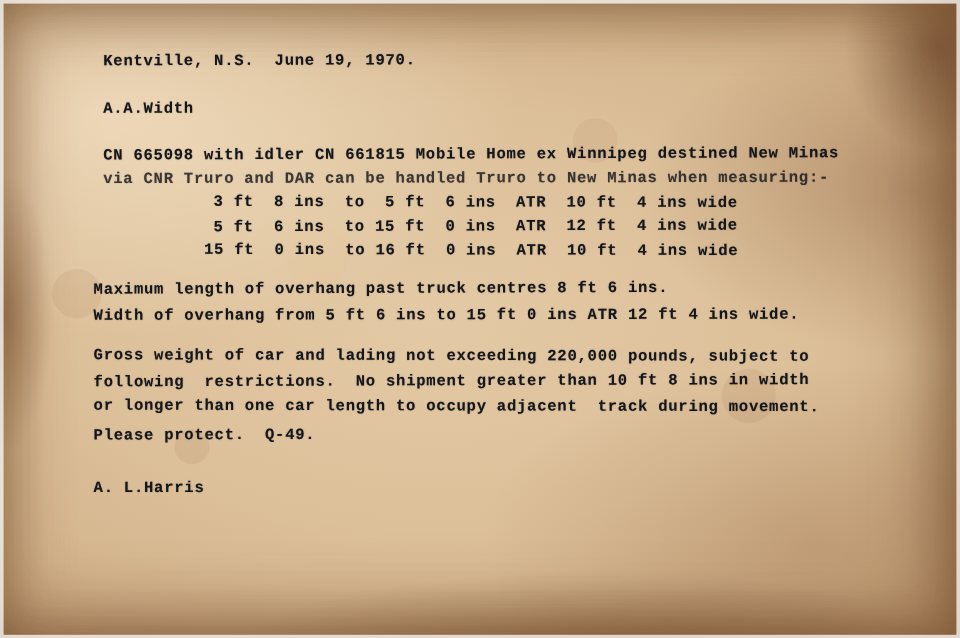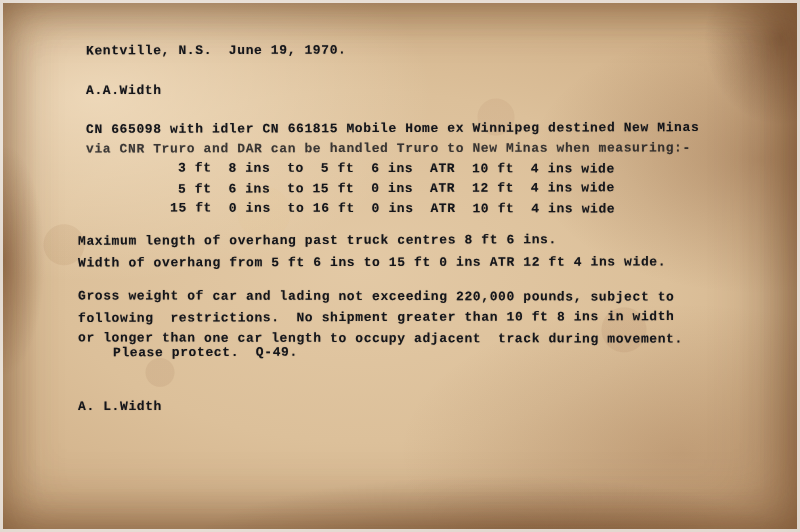--- a/index.html
+++ b/index.html
@@ -141,18 +141,18 @@
     <div class="ln tilt1 strong" style="left:86px;  top:122px;">CN 665098 with idler CN 661815 Mobile Home ex Winnipeg destined New Minas</div>
     <div class="ln tilt3 faded" style="left:86px;  top:142px;">via CNR Truro and DAR can be handled Truro to New Minas when measuring:-</div>
     <div class="ln tilt2 strong" style="left:178px; top:162px;">3 ft  8 ins  to  5 ft  6 ins  ATR  10 ft  4 ins wide</div>
     <div class="ln tilt1 strong" style="left:178px; top:182px;">5 ft  6 ins  to 15 ft  0 ins  ATR  12 ft  4 ins wide</div>
     <div class="ln tilt2 strong" style="left:170px; top:202px;">15 ft  0 ins  to 16 ft  0 ins  ATR  10 ft  4 ins wide</div>
     <div class="ln tilt1 strong" style="left:78px;  top:234px;">Maximum length of overhang past truck centres 8 ft 6 ins.</div>
     <div class="ln tilt3 strong" style="left:78px;  top:256px;">Width of overhang from 5 ft 6 ins to 15 ft 0 ins ATR 12 ft 4 ins wide.</div>
     <div class="ln tilt2 strong" style="left:78px;  top:290px;">Gross weight of car and lading not exceeding 220,000 pounds, subject to</div>
     <div class="ln tilt1 strong" style="left:78px;  top:311px;">following  restrictions.  No shipment greater than 10 ft 8 ins in width</div>
     <div class="ln tilt2 strong" style="left:78px;  top:332px;">or longer than one car length to occupy adjacent  track during movement.</div>
-    <div class="ln tilt1 strong" style="left:78px;  top:346px;margin-left:35px;">Please protect.  Q-49.</div>
-    <div class="ln tilt3 strong" style="left:78px;  top:400px;">A. L.Width</div>
+    <div class="ln tilt1 strong" style="left:78px;  top:356px;">Please protect.  Q-49.</div>
+    <div class="ln tilt3 strong" style="left:78px;  top:400px;">A. L.Harris</div>
   </div>
 
   <div id="border-white"></div>
 </div>
 
 </body></html>

